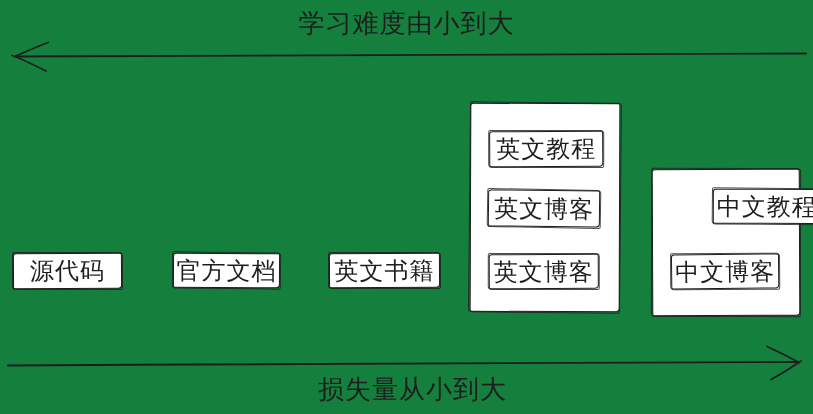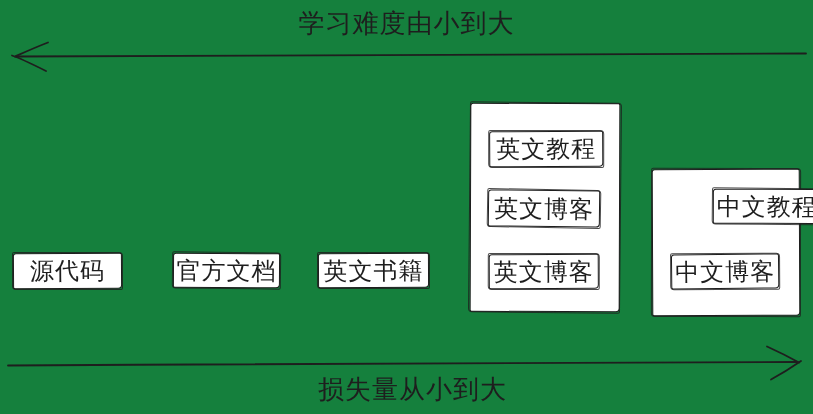--- a/index.html
+++ b/index.html
@@ -66,21 +66,21 @@
     justify-content: center;
     font-size: 24px;
     letter-spacing: 1px;
     line-height: 1;
     white-space: nowrap;
   }
 
   
   .n1 { left: 13px;  top: 253px; width: 109px; height: 36px; transform: rotate(-0.4deg); }
   .n2 { left: 173px; top: 253px; width: 107px; height: 35px; transform: rotate(0.35deg); }
-  .n3 { left: 318px; top: 253px; width: 111px; height: 35px; transform: rotate(-0.3deg); }
+  .n3 { left: 329px; top: 253px; width: 111px; height: 35px; transform: rotate(-0.3deg); }
 
   
   .g1 { left: 470px; top: 103px; width: 150px; height: 209px; transform: rotate(0.2deg); }
   .g2 { left: 652px; top: 169px; width: 148px; height: 147px; transform: rotate(-0.25deg); }
 
   
   .g1 .i1 { left: 18px; top: 19px;  width: 114px; height: 36px; transform: rotate(-0.5deg); margin-top: 8px; }
   .g1 .i2 { left: 17px; top: 86px;  width: 112px; height: 37px; transform: rotate(0.45deg); }
   .g1 .i3 { left: 18px; top: 150px; width: 110px; height: 35px; transform: rotate(-0.45deg); }
   .g2 .i1 { left: 18px; top: 19px;  width: 108px; height: 35px; transform: rotate(0.4deg); margin-left: 42px; }

